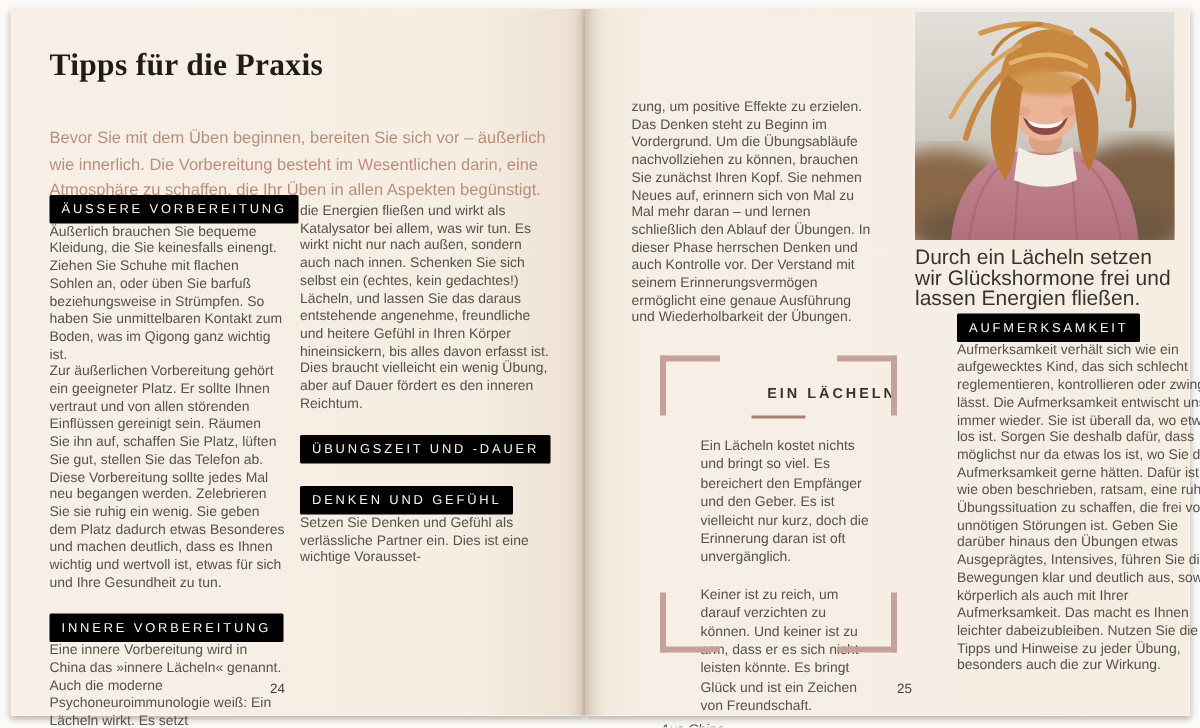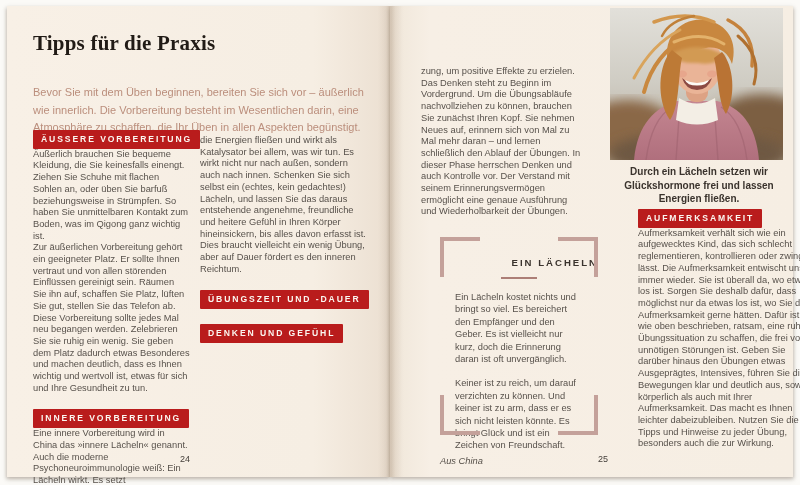--- a/index.html
+++ b/index.html
@@ -16,41 +16,41 @@
     background:linear-gradient(to right,rgba(110,85,60,0) 0%,rgba(110,85,60,.10) 40%,rgba(110,85,60,.16) 50%,rgba(110,85,60,.05) 66%,rgba(110,85,60,0) 100%);}
   .layer{position:absolute;inset:0;}
   .abs{position:absolute;}
 
   .title{font-family:"Liberation Serif", serif;font-weight:700;font-size:21px;
          letter-spacing:.2px;color:#211b16;}
   .intro{font-size:11px;line-height:17.5px;color:#bb8e7c;}
 
   .col{font-size:9.3px;line-height:11.7px;color:#57514b;text-align:left;}
   .col p{margin:0;}
-  .badge{display:inline-block;background:#b91c1c;color:#fbf6f0;font-weight:700;
+  .badge{display:inline-block;background:#000000;color:#fbf6f0;font-weight:400;
          font-size:8.6px;letter-spacing:1.9px;padding:4px 8px 3px 8px;border-radius:1px;
          white-space:nowrap;}
   .mt-text{margin-top:11px;}
   .mt-badge{margin-top:15px;}
 
   .quote-box{box-sizing:border-box;}
   .corner{position:absolute;width:36px;height:36px;}
   .corner.tl{left:0;top:0;border-top:4px solid #c4a19a;border-left:4px solid #c4a19a;}
   .corner.tr{right:0;top:0;border-top:4px solid #c4a19a;border-right:4px solid #c4a19a;}
   .corner.bl{left:0;bottom:0;border-bottom:4px solid #c4a19a;border-left:4px solid #c4a19a;}
   .corner.br{right:0;bottom:0;border-bottom:4px solid #c4a19a;border-right:4px solid #c4a19a;}
   .quote-title{margin-top:20px;text-align:right;font-weight:700;font-size:9.6px;
                letter-spacing:2px;color:#3a332d;}
   .quote-divider{width:36px;height:2px;background:#ac7e76;margin:9px auto 0 auto;}
   .quote-body{padding:0 15px;font-size:9.3px;line-height:12.4px;color:#57514b;}
-  .quote-body p{margin:12px 0 0 0;}
+  .quote-body p{margin:12px 0 0 12px;}
   .quote-attribution{margin-top:4px;padding-right:17px;
                      font-style:italic;font-size:9.3px;color:#57514b;}
 
-  .caption{font-weight:700;font-size:10px;line-height:13.5px;color:#3a332d;text-align:center;}
+  .caption{font-weight:400;font-size:14px;line-height:13.5px;color:#3a332d;}
   .page-num{font-size:9px;color:#46413c;}
   .photo{display:block;}
 </style>
 </head>
 <body>
 
 <div class="canvas">
 
   <div class="page page-left"></div>
   <div class="page page-right"></div>
@@ -73,20 +73,21 @@
     </div>
 
     <div class="abs col" style="left:200px;top:135px;width:166px;">
       <p>die Energien fließen und wirkt als Katalysator bei allem, was wir tun. Es wirkt nicht nur nach außen, sondern auch nach innen. Schenken Sie sich selbst ein (echtes, kein gedachtes!) Lächeln, und lassen Sie das daraus entstehende angenehme, freundliche und heitere Gefühl in Ihren Körper hineinsickern, bis alles davon erfasst ist. Dies braucht vielleicht ein wenig Übung, aber auf Dauer fördert es den inneren Reichtum.</p>
       <div class="mt-badge">
         <span class="badge">ÜBUNGSZEIT UND -DAUER</span>
       </div>
       <div class="mt-badge">
         <span class="badge">DENKEN UND GEFÜHL</span>
       </div>
+      <p class="mt-text">Setzen Sie Denken und Gefühl als verlässliche Partner ein. Dies ist eine wichtige Vorausset-</p>
     </div>
 
     <div class="abs page-num" style="left:180px;top:454px;">24</div>
 
     <div class="abs col" style="left:421px;top:66px;width:163px;">
       <p>zung, um positive Effekte zu erzielen.</p>
       <p>Das Denken steht zu Beginn im Vordergrund. Um die Übungsabläufe nachvollziehen zu können, brauchen Sie zunächst Ihren Kopf. Sie nehmen Neues auf, erinnern sich von Mal zu Mal mehr daran – und lernen schließlich den Ablauf der Übungen. In dieser Phase herrschen Denken und auch Kontrolle vor. Der Verstand mit seinem Erinnerungsvermögen ermöglicht eine genaue Ausführung und Wiederholbarkeit der Übungen.</p>
     </div>
 
     <div class="abs quote-box" style="left:440px;top:237px;width:158px;height:198px;">

